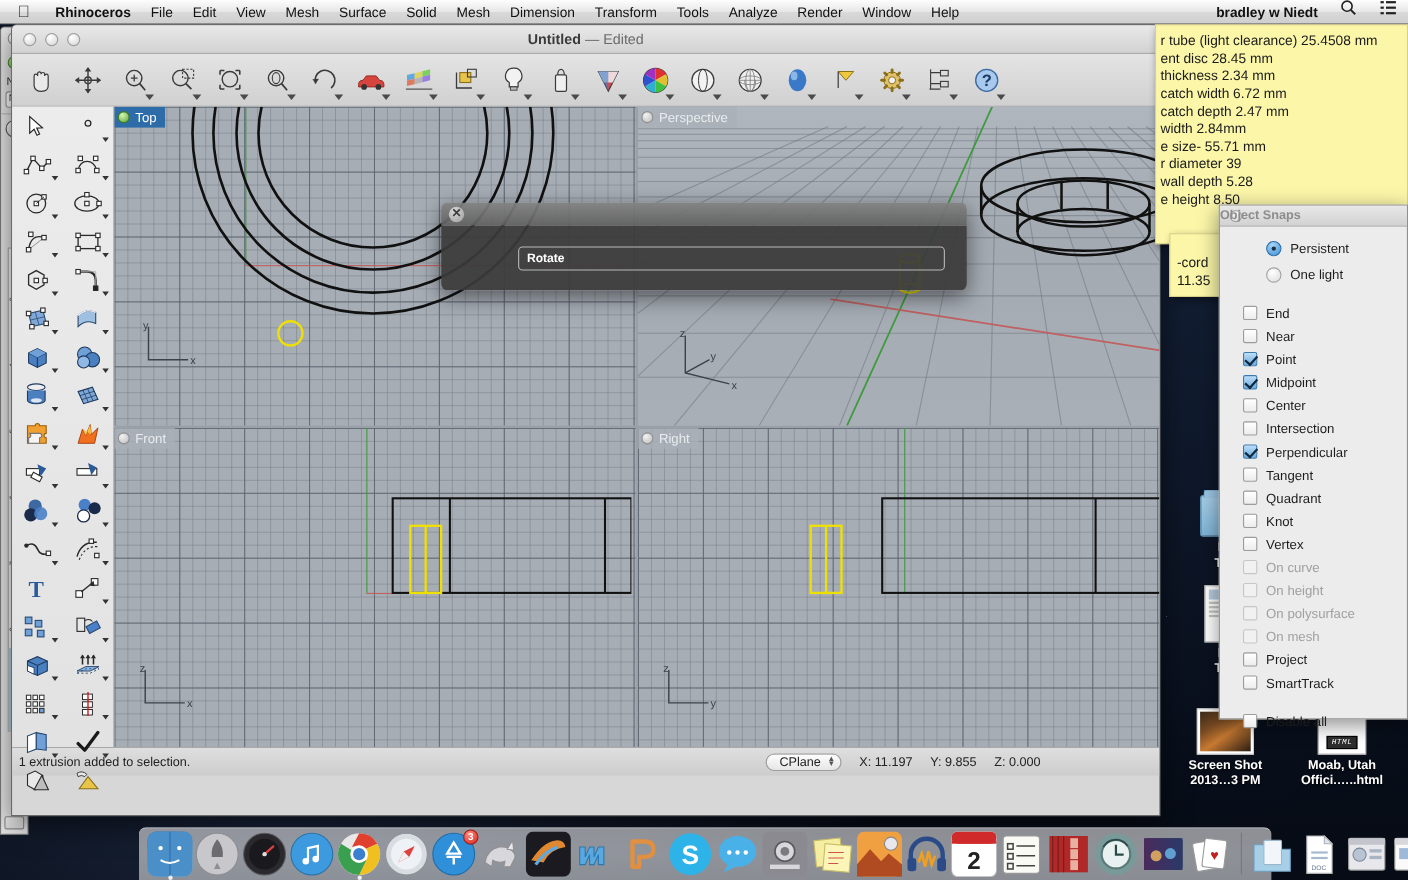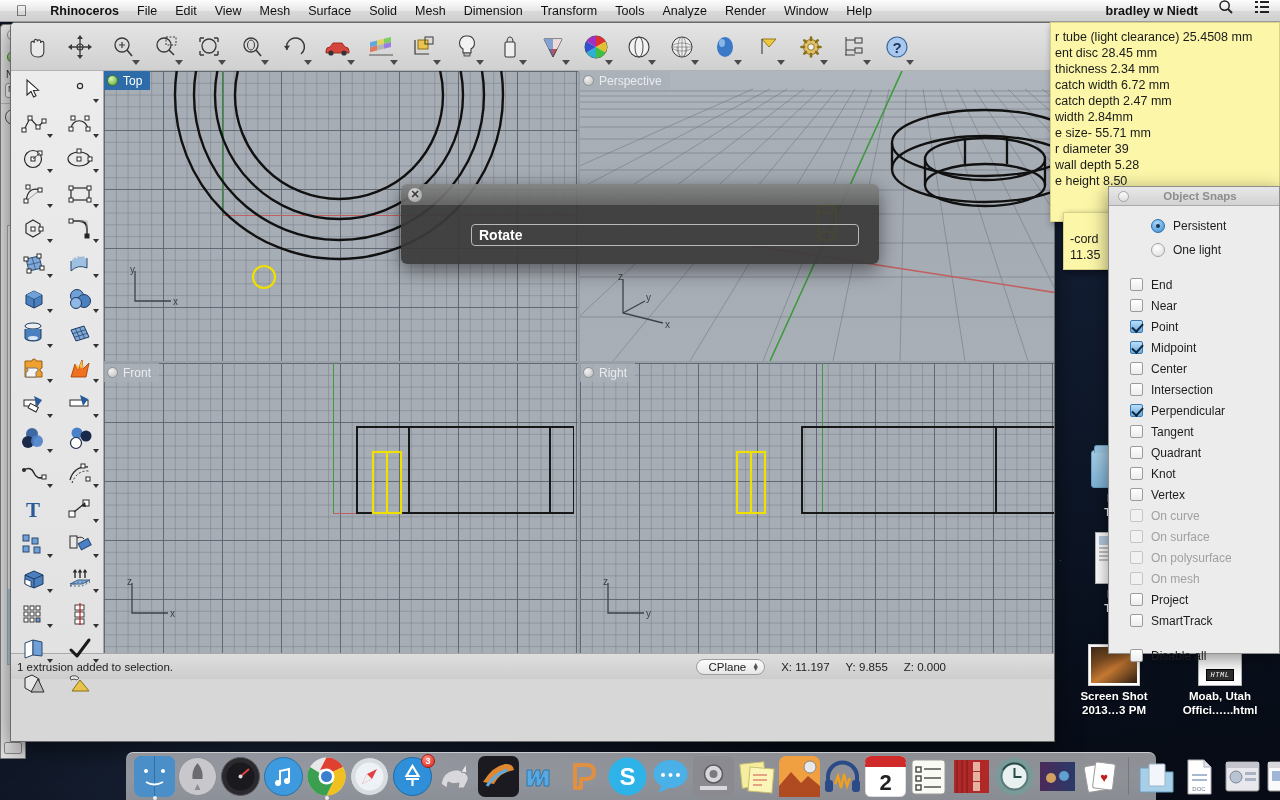--- a/index.html
+++ b/index.html
@@ -193,21 +193,21 @@
   #osnap-panel .osp-title {
     height:19px; background:linear-gradient(180deg,#e8e8e8,#d2d2d2);
     border-bottom:1px solid #aaa; display:flex; align-items:center;
     position:relative;
   }
   #osnap-panel .osp-title .close {
     width:11px;height:11px;border-radius:50%;margin-left:9px;
     border:1px solid #a4a4a4; background:linear-gradient(180deg,#fafafa,#e0e0e0);
   }
   #osnap-panel .osp-title span {
-    position:absolute; left:12px; right:0; text-align:center;
+    position:absolute; left:0; right:0; text-align:left;
     font-size:11.5px; font-weight:bold; color:#8d8d8d;
   }
   .radio-row, .check-row { display:flex; align-items:center; gap:8px; }
   .radio-row { padding:5px 0 5px 42px; }
   .rdo { width:14px;height:14px;border-radius:50%;
     background:radial-gradient(circle at 40% 30%, #ffffff, #dcdcdc);
     border:1px solid #a2a2a2; display:flex;align-items:center;justify-content:center; }
   .rdo.on { background:radial-gradient(circle at 40% 25%, #a9d6f7, #3d8fd6); border-color:#2a6ca8; }
   .rdo.on::after { content:""; width:4px;height:4px;border-radius:50%;background:#17324b; }
   .check-row { padding:3.5px 0 3.5px 21px; }
@@ -379,20 +379,32 @@
     <div class="tick" style="top:275px"></div>
       <div class="lab" style="top:288px">7</div>
     <div class="tick" style="top:335px"></div>
       <div class="lab" style="top:348px">8</div>
   </div>
   <div class="bw-foot"></div>
 </div>
 
 <div id="rhino">
 
+  <div id="titlebar">
+    <div class="traffic">
+      <div class="tl"></div>
+      <div class="tl"></div>
+      <div class="tl"></div>
+    </div>
+    <div id="wintitle">
+      <span>Untitled</span>
+      <span class="edited">—</span>
+      <span class="edited">Edited</span>
+    </div>
+  </div>
 
   <div id="toolbar-top">
     <div class="tbtn">
       <svg width="30" height="30" viewBox="0 0 30 30">
           <path d="M9 20 L9 11 a1.6 1.6 0 013.2 0 L12.2 9 a1.6 1.6 0 013.2 0 L15.4 9.5 a1.6 1.6 0 013.2 0 L18.6 11 a1.6 1.6 0 013.2 0 L21.8 20 q0 5 -6 5 q-6 0 -6.8 -5 z" fill="#e9e9e9" stroke="#3a3a3a" stroke-width="1.1"></path>
         </svg>
     </div>
     <div class="tbtn">
       <svg width="28" height="28" viewBox="0 0 28 28">
           <path d="M14 3 L14 25 M3 14 L25 14" stroke="#3a3a3a" stroke-width="1.3" fill="none"></path>
@@ -1079,21 +1091,21 @@
               position:relative;display:flex;align-items:center;">
     <div style="width:14px;height:14px;border-radius:50%;margin-left:7px;
                 background:radial-gradient(circle at 35% 30%, #d8d8d8, #9d9d9d);
                 display:flex;align-items:center;justify-content:center;
                 color:#3a3a3a;font-size:11px;font-weight:bold;line-height:1;">✕</div>
   </div>
   <div style="height:59px;background:rgba(58,58,58,.93);display:flex;align-items:center;
               padding:0 20px;">
     <div style="flex:1;height:22px;border:1px solid #b9b9b9;border-radius:4px;
                 background:transparent;display:flex;align-items:center;padding-left:7px;
-                color:#ffffff;font-size:14px;font-weight:bold;margin-left:50px;margin-right:0px;" placeholder="">Rotate</div>
+                color:#ffffff;font-size:11px;font-weight:bold;margin-left:50px;margin-right:0px;" placeholder="">Rotate</div>
   </div>
 </div>
 
 <div class="sticky" id="sticky1">
   <div>r tube (light clearance) 25.4508 mm</div>
   <div>ent disc 28.45 mm</div>
   <div> thickness 2.34 mm</div>
   <div>catch width 6.72 mm</div>
   <div>catch depth 2.47 mm</div>
   <div> width 2.84mm</div>
@@ -1214,21 +1226,21 @@
   <div class="check-row">
       <div class="chk"></div>
       <span>Vertex</span>
     </div>
   <div class="check-row disabled">
       <div class="chk"></div>
       <span>On curve</span>
     </div>
   <div class="check-row disabled">
       <div class="chk"></div>
-      <span>On surface</span>
+      <span>On height</span>
     </div>
   <div class="check-row disabled">
       <div class="chk"></div>
       <span>On polysurface</span>
     </div>
   <div class="check-row disabled">
       <div class="chk"></div>
       <span>On mesh</span>
     </div>
   <div class="check-row">

